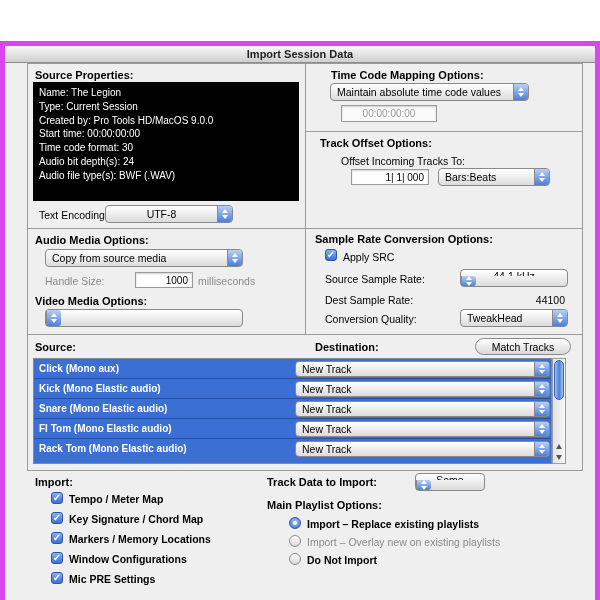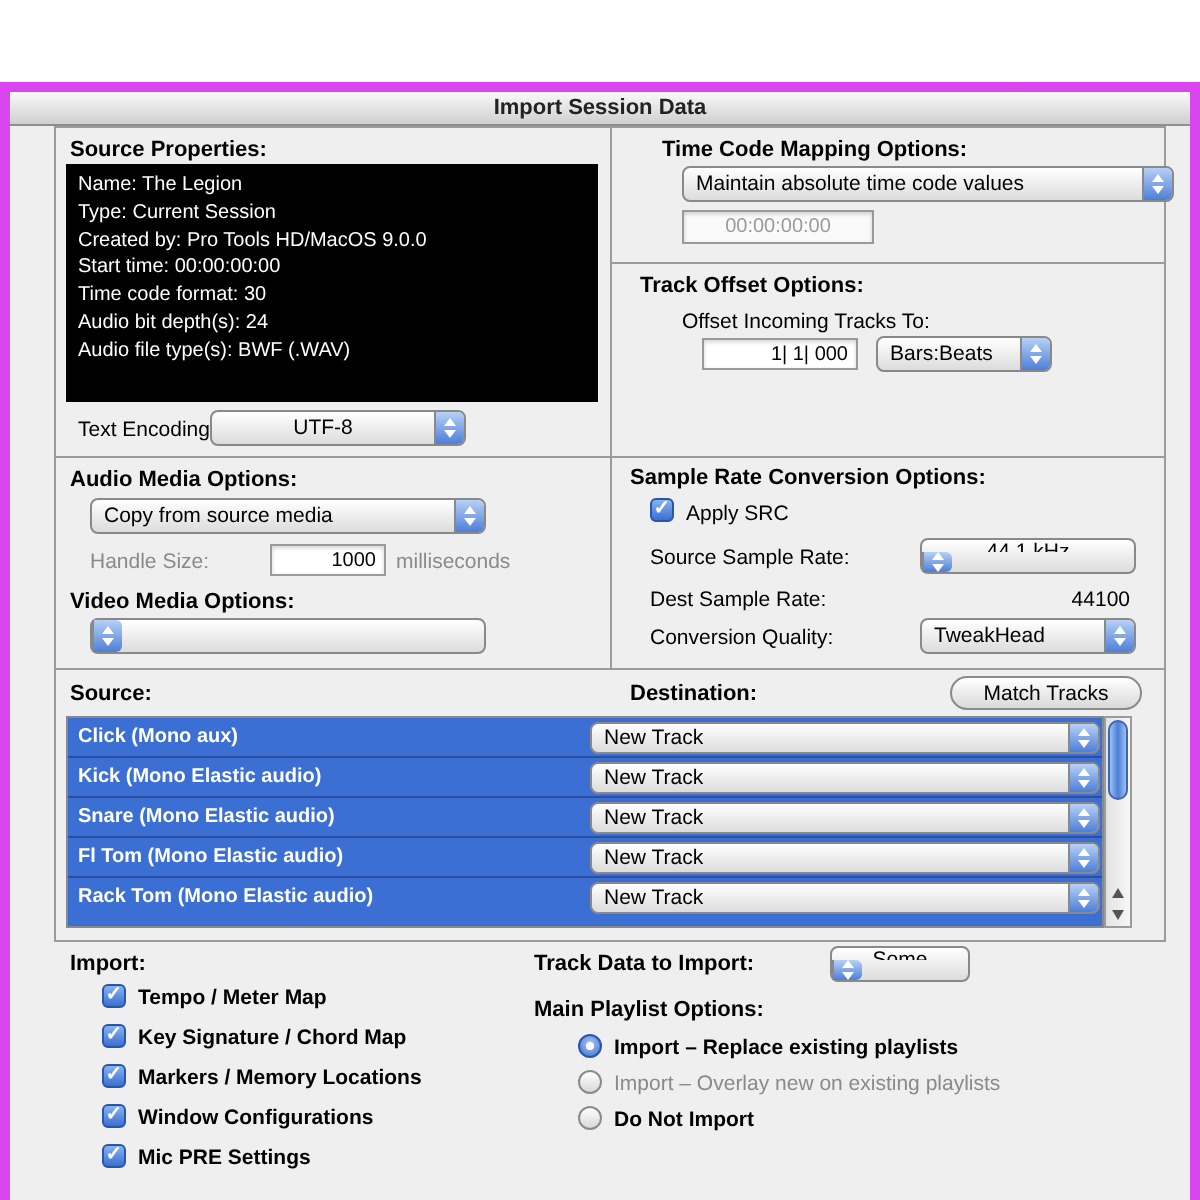--- a/index.html
+++ b/index.html
@@ -123,37 +123,37 @@
   <div class="txt" style="left:34px; top:163px;">Text Encoding:</div>
   <div class="popup" style="left:100px; top:159px; width:128px;">
     <span class="p-label" style="text-align:center;">UTF-8</span>
     <span class="p-arrows">
         <span class="arr-up"></span>
         <span class="arr-dn"></span>
       </span>
   </div>
 
   <div class="lbl" style="left:326px; top:23px;">Time Code Mapping Options:</div>
-  <div class="popup" style="left:336px; top:37px; width:246px;">
+  <div class="popup" style="left:325px; top:37px; width:199px;">
     <span class="p-label">Maintain absolute time code values</span>
     <span class="p-arrows">
         <span class="arr-up"></span>
         <span class="arr-dn"></span>
       </span>
   </div>
   <div class="field" style="left:336px; top:59px; width:96px; height:17px; background:#fafafa; color:#9a9a9a; justify-content:center;">
     <span>00:00:00:00</span>
   </div>
 
   <div class="lbl" style="left:315px; top:91px;">Track Offset Options:</div>
   <div class="txt" style="left:336px; top:109px;">Offset Incoming Tracks To:</div>
   <div class="field" style="left:346px; top:123px; width:78px; height:16px; justify-content:flex-end;">
     <span>1| 1| 000</span>
   </div>
-  <div class="popup" style="left:433px; top:122px; width:88px;">
+  <div class="popup" style="left:433px; top:122px; width:112px;">
     <span class="p-label">Bars:Beats</span>
     <span class="p-arrows">
         <span class="arr-up"></span>
         <span class="arr-dn"></span>
       </span>
   </div>
 
   <div class="lbl" style="left:30px; top:188px;">Audio Media Options:</div>
   <div class="popup" style="left:40px; top:203px; width:198px;">
     <span class="p-label">Copy from source media</span>

